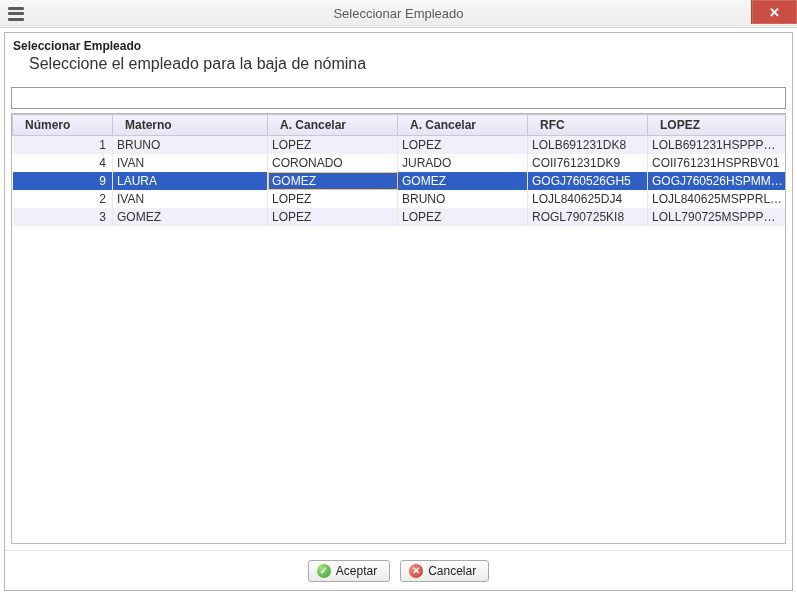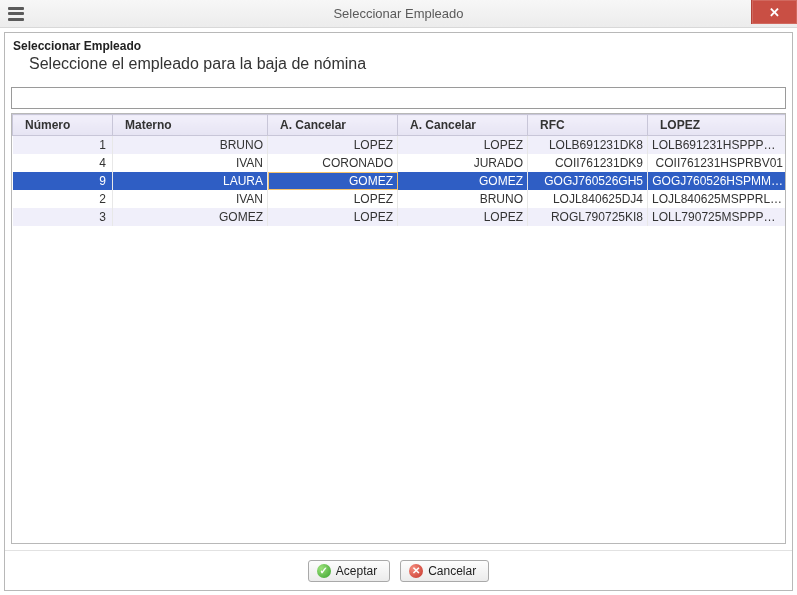--- a/index.html
+++ b/index.html
@@ -107,21 +107,20 @@
     text-overflow: ellipsis;
   }
   table.grid td {
     border-right: 1px solid #e8e8e8;
     padding: 2px 4px;
     font-size: 12px;
     white-space: nowrap;
     overflow: hidden;
     text-overflow: ellipsis;
     height: 17px;
-    text-align: right;
   }
   table.grid td.num { text-align: right; padding-right: 6px; }
   tr.row-alt td { background: #f0effa; }
   tr.row-sel td {
     background: #2f5ec4;
     color: #fff;
   }
   tr.row-sel td.cell-edit {
     outline: 1px solid #f5c26b;
     outline-offset: -1px;

